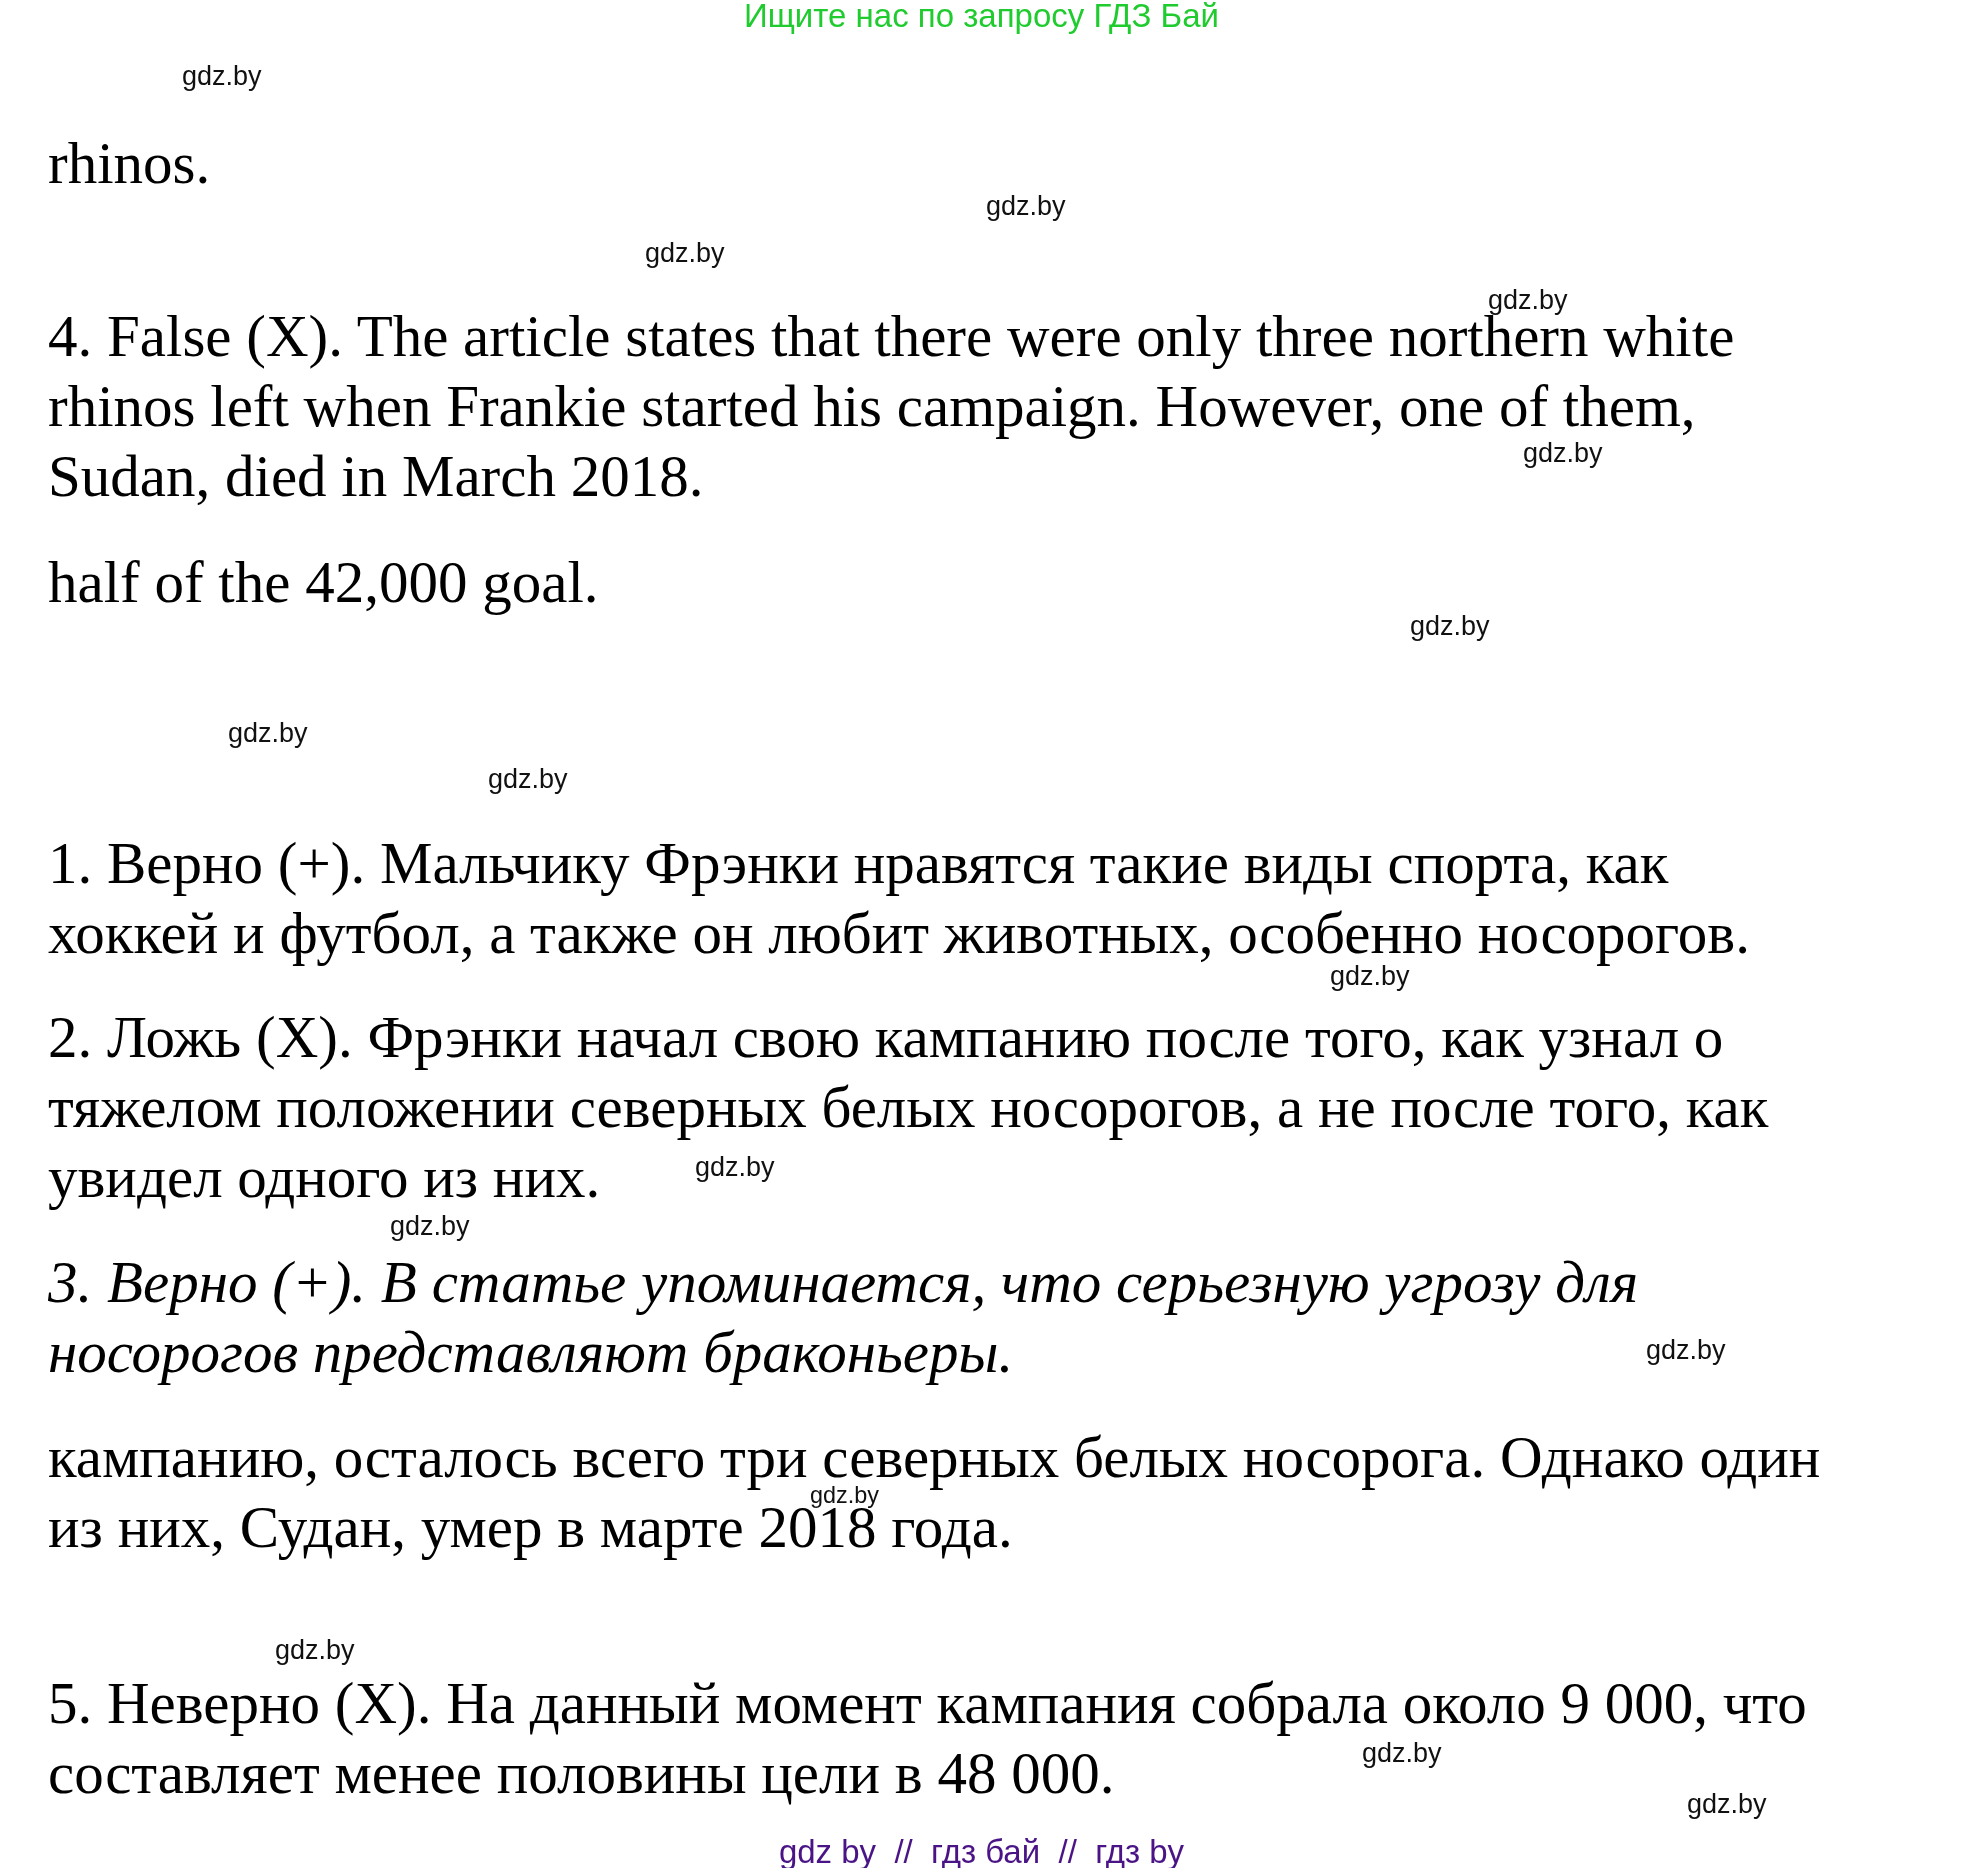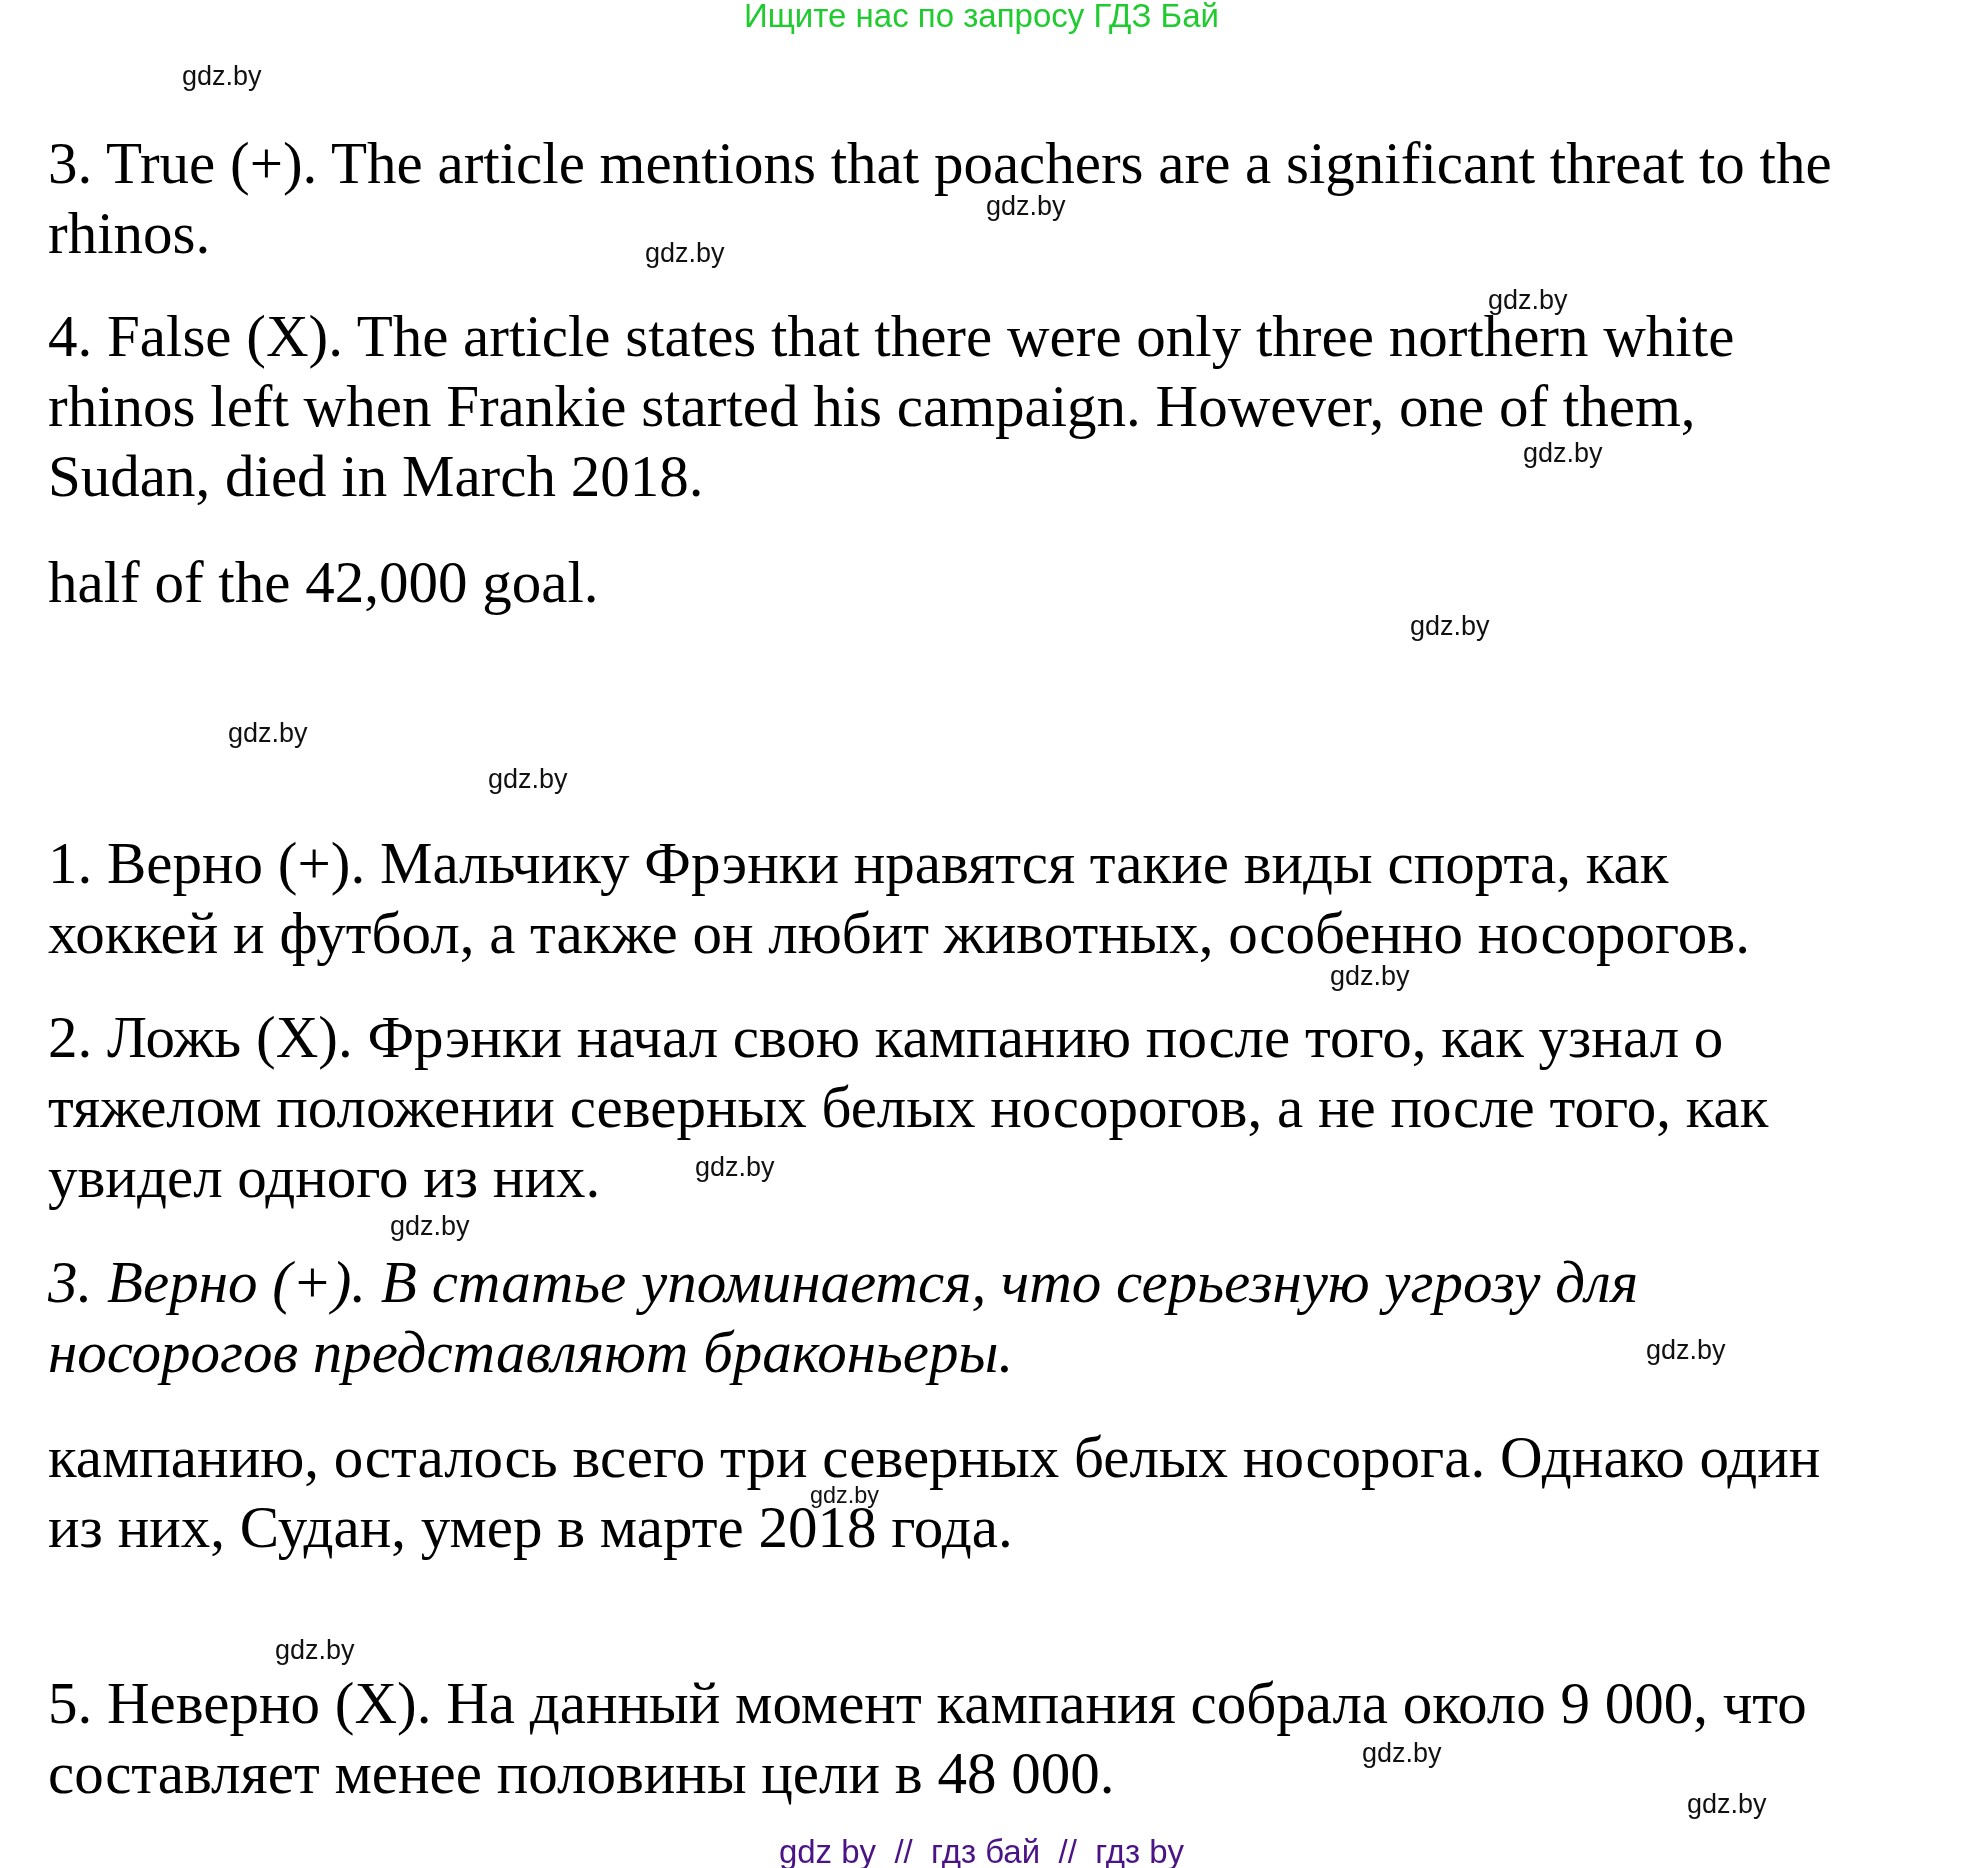--- a/index.html
+++ b/index.html
@@ -57,21 +57,20 @@
       color: #4b1486;
       white-space: pre;
     }
   </style>
 </head>
 <body>
 
 <div class="banner">Ищите нас по запросу ГДЗ Бай</div>
 
 <div class="para" style="top:128px;">
-  <span class="ln">3. True (+). The article mentions that poachers are a significant threat to the</span>
   <span class="ln">rhinos.</span>
 </div>
 
 <div class="para" style="top:301px;">
   <span class="ln">4. False (X). The article states that there were only three northern white</span>
   <span class="ln">rhinos left when Frankie started his campaign. However, one of them,</span>
   <span class="ln">Sudan, died in March 2018.</span>
 </div>
 
 <div class="para" style="top:547px;">

